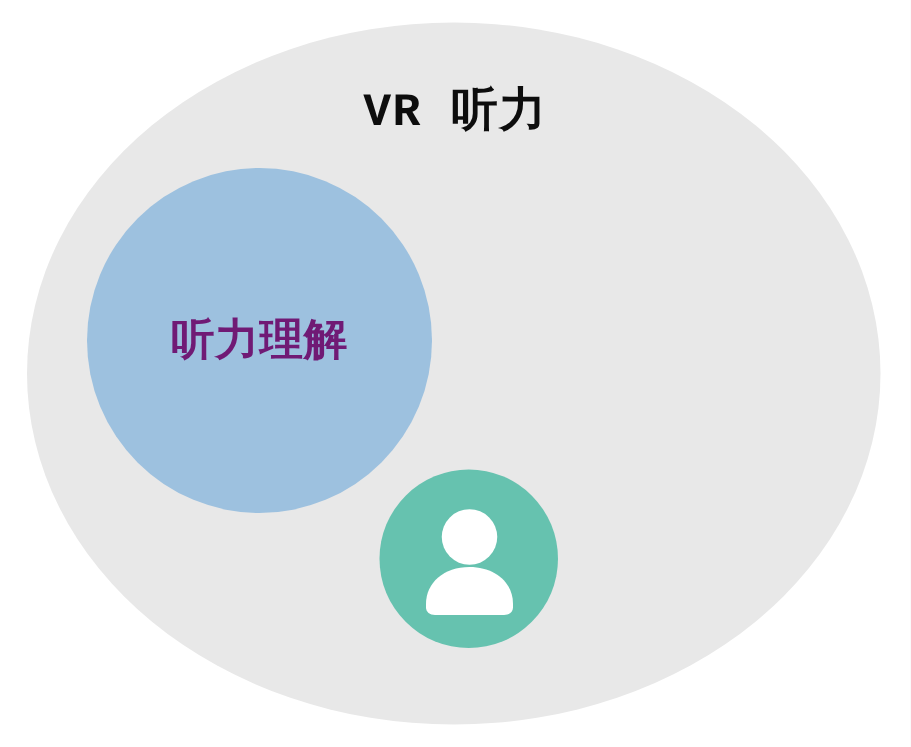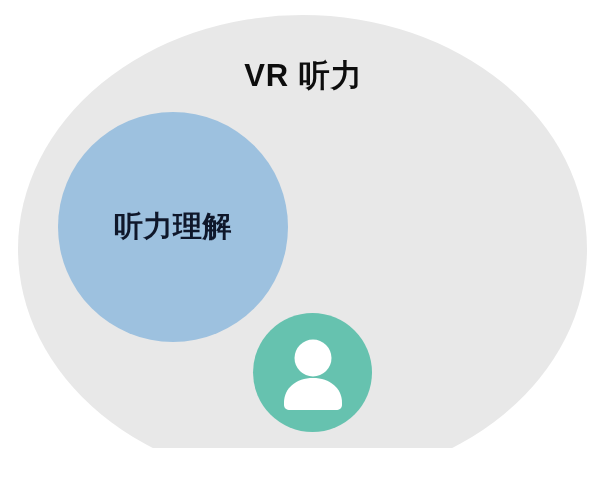--- a/index.html
+++ b/index.html
@@ -7,23 +7,24 @@
     margin: 0;
     padding: 0;
     background: #ffffff;
   }
   body {
     font-family: "Liberation Sans", "DejaVu Sans", sans-serif;
   }
   #canvas {
     position: relative;
     width: 607px;
-    height: 448px;
+    height: 498px;
     background: #ffffff;
     overflow: hidden;
+    font-family: Liberation Mono, monospace;
   }
 
   
   .outer-ellipse {
     position: absolute;
     left: 18px;
     top: 15px;
     width: 569px;
     height: 468px;
     border-radius: 50%;
@@ -49,21 +50,21 @@
   .lobe {
     position: absolute;
     border-radius: 50%;
     display: flex;
     align-items: center;
     justify-content: center;
   }
   .lobe-label {
     font-size: 29px;
     font-weight: bold;
-    color: #0f172a;
+    color: #701a75;
     letter-spacing: 0.5px;
     white-space: nowrap;
     text-align: center;
   }
 
   .lobe-left {
     left: 58px;
     top: 112px;
     width: 230px;
     height: 230px;

